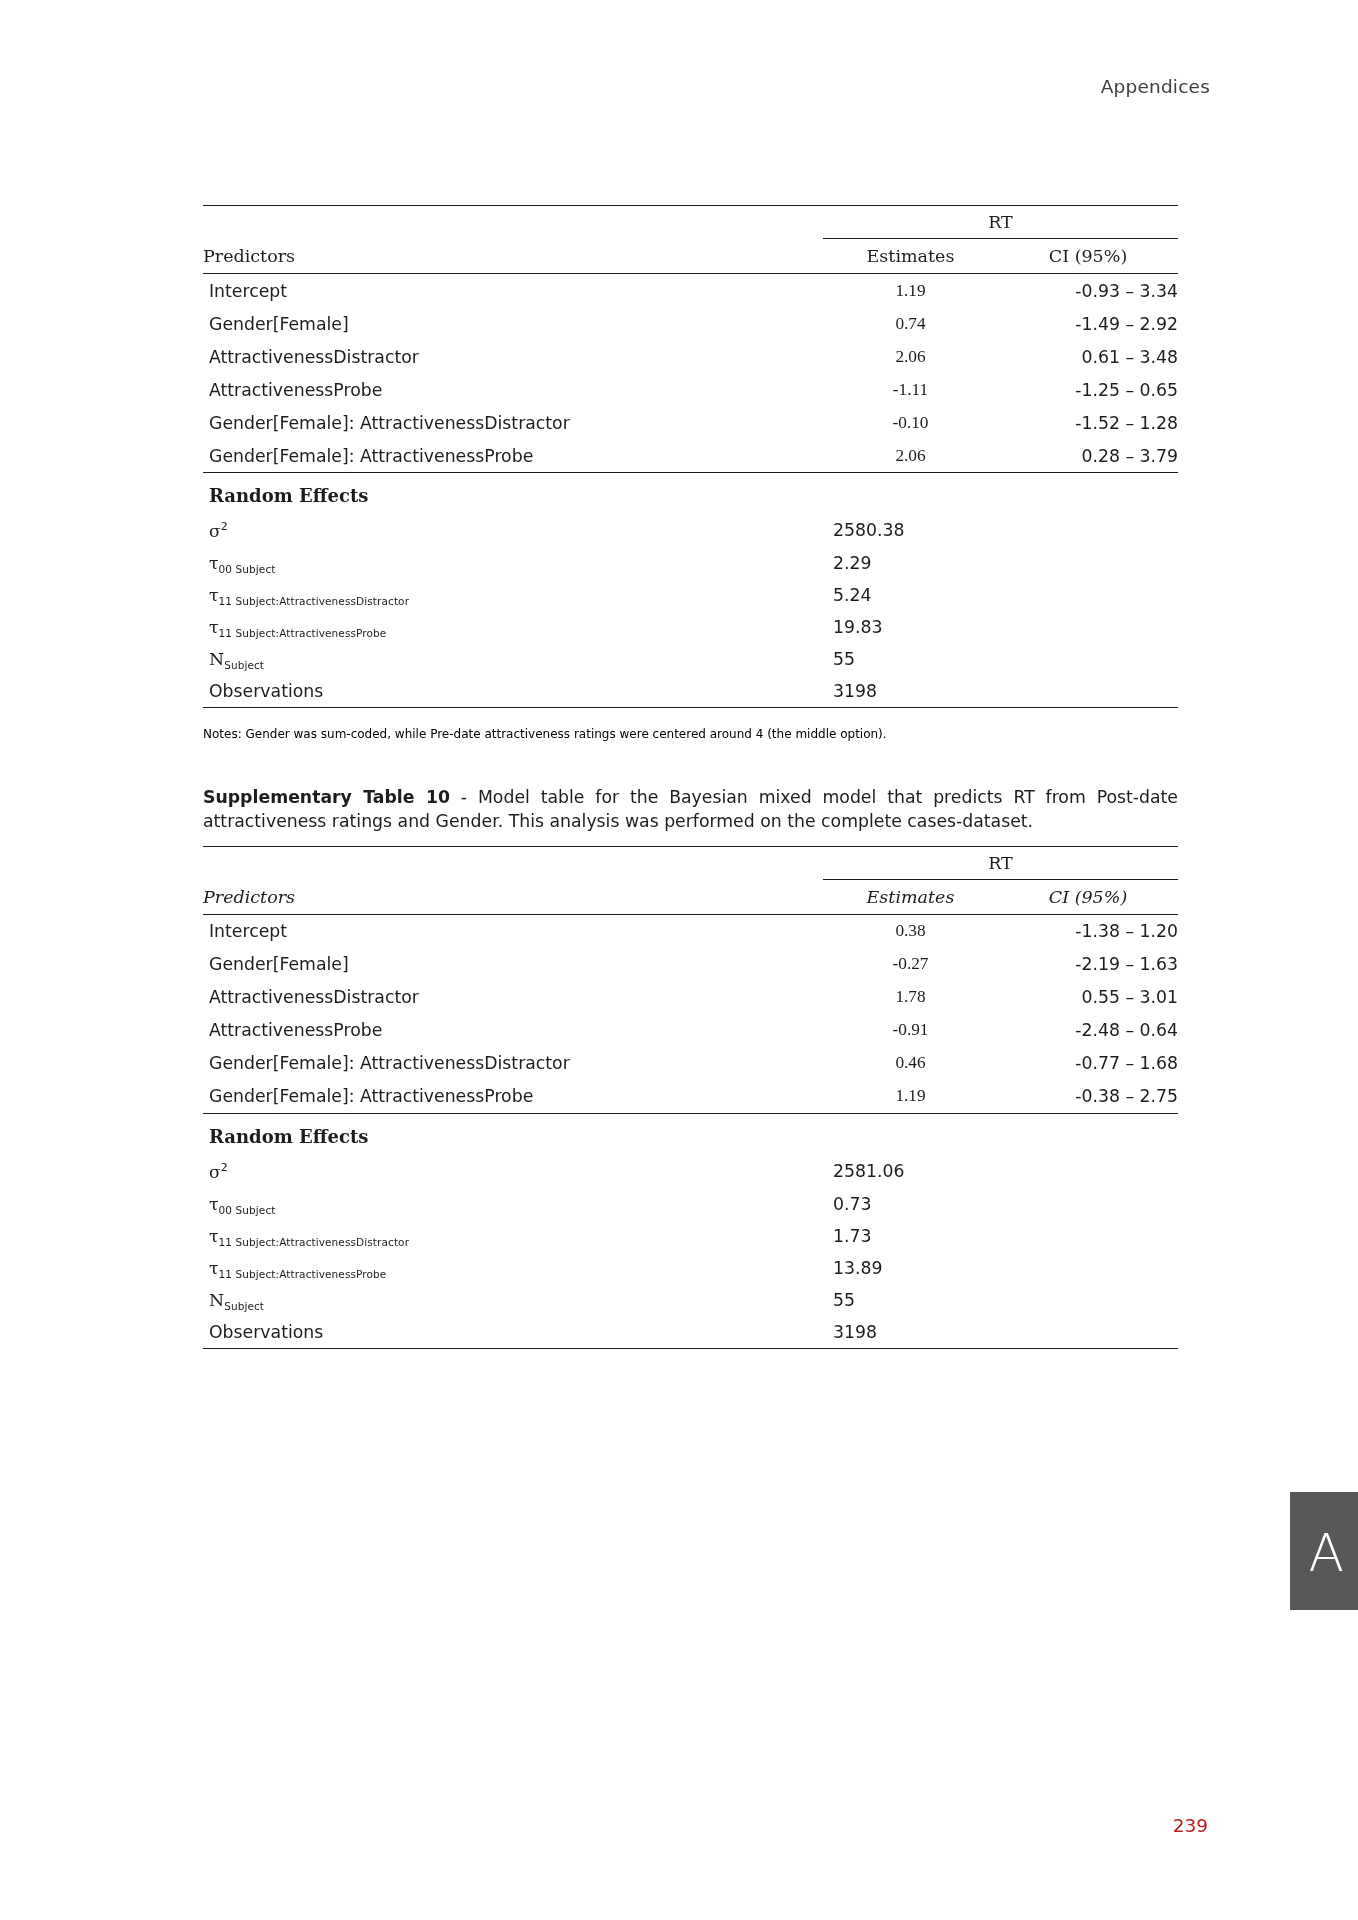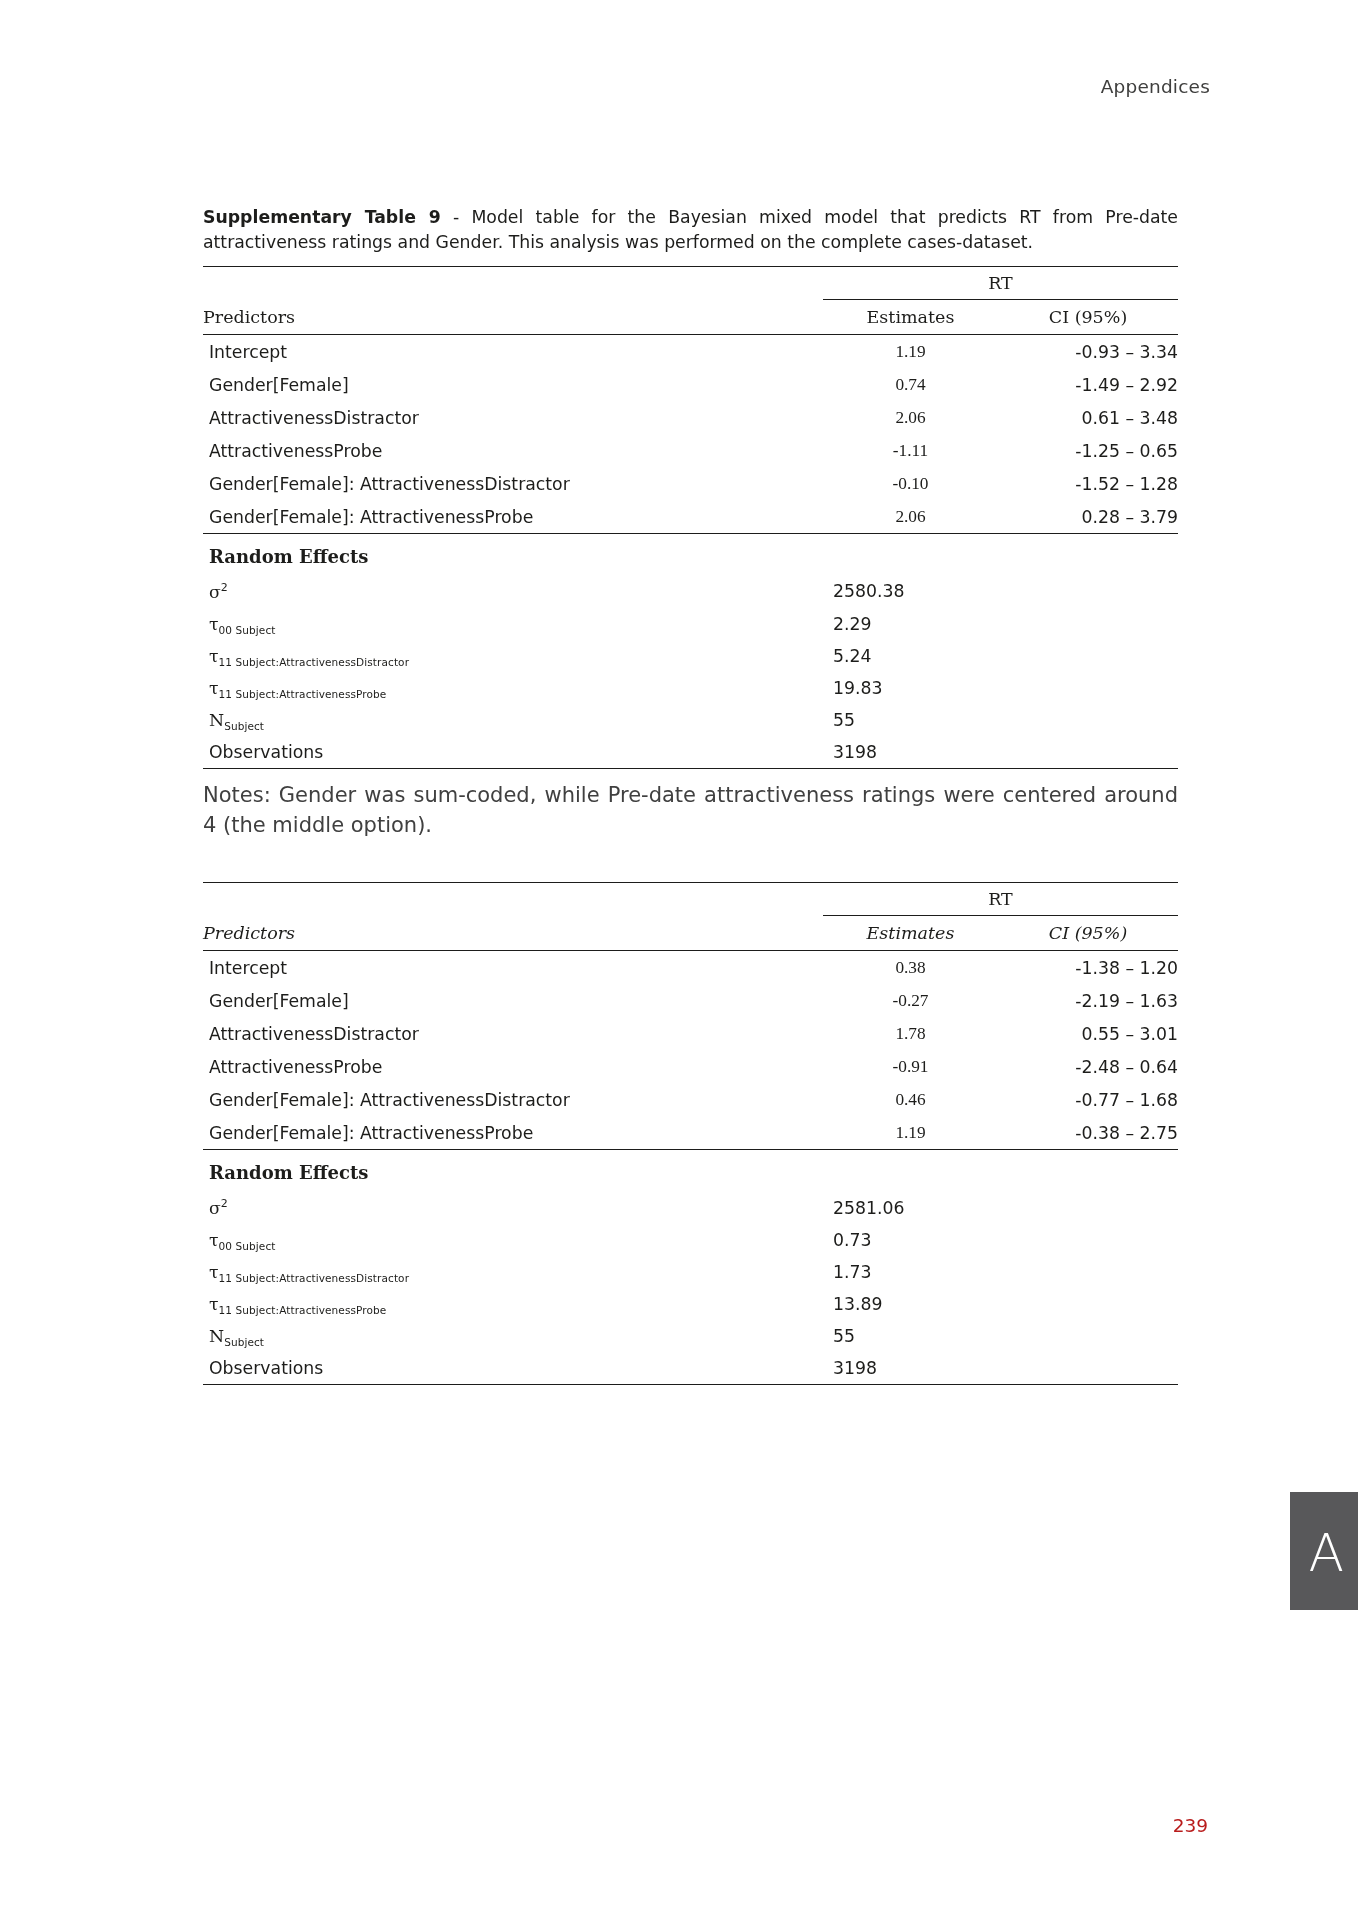--- a/index.html
+++ b/index.html
@@ -130,25 +130,25 @@
     vertical-align: baseline;
     position: relative;
     top: 4px;
     letter-spacing: 0.1px;
   }
   .sup-small {
     font-size: 11px;
     vertical-align: super;
   }
   .notes {
-    font-size: 21px;
+    font-size: 12px;
     line-height: 1.42;
     text-align: justify;
-    margin-top: 12px;
-    color: #404040;
+    margin-top: 18px;
+    color: #000000;
   }
   .gap {
     height: 42px;
   }
   .tab-marker {
     position: absolute;
     right: 0;
     top: 1492px;
     width: 68px;
     height: 118px;
@@ -174,23 +174,20 @@
 </style>
 </head>
 <body>
 
 <div class="page">
 
   <div class="running-head">Appendices</div>
 
   <div class="content">
 
-    <div class="caption">
-      <b>Supplementary Table 9</b><span> - Model table for the Bayesian mixed model that predicts RT from Pre-date attractiveness ratings and Gender. This analysis was performed on the complete cases-dataset.</span>
-    </div>
 
     <table class="model">
       <colgroup>
         <col class="col-pred">
           <col class="col-est">
           <col class="col-ci">
       </colgroup>
       <tbody>
         <tr class="rule-top">
           <td></td>
@@ -261,20 +258,23 @@
           <td class="pred">Observations</td>
           <td class="est" colspan="2">3198</td>
         </tr>
       </tbody>
     </table>
 
     <div class="notes">Notes: Gender was sum-coded, while Pre-date attractiveness ratings were centered around 4 (the middle option).</div>
 
     <div class="gap"></div>
 
+    <div class="caption">
+      <b>Supplementary Table 10</b><span> - Model table for the Bayesian mixed model that predicts RT from Post-date attractiveness ratings and Gender. This analysis was performed on the complete cases-dataset.</span>
+    </div>
 
     <table class="model">
       <colgroup>
         <col class="col-pred">
           <col class="col-est">
           <col class="col-ci">
       </colgroup>
       <tbody>
         <tr class="rule-top">
           <td></td>

